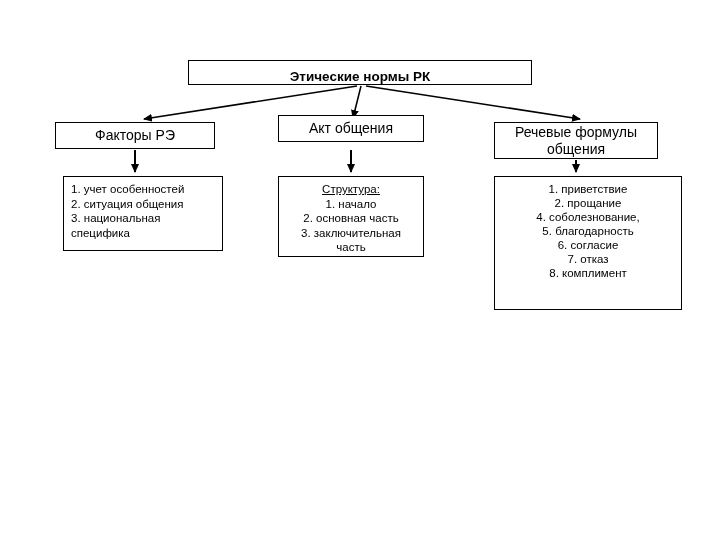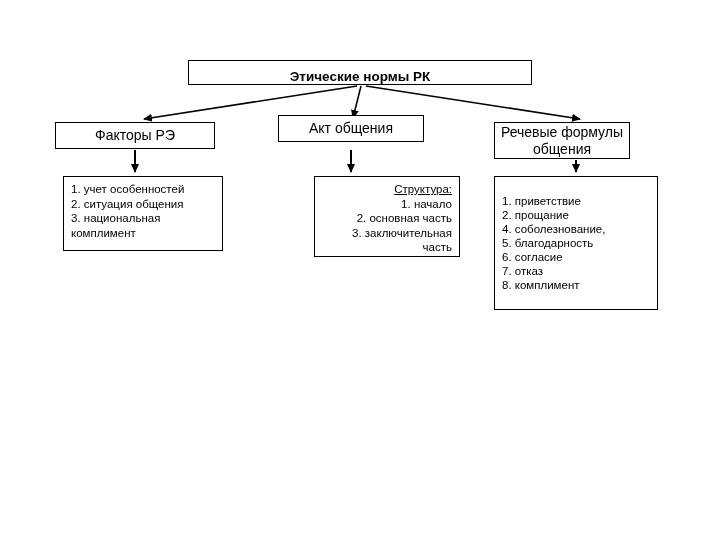--- a/index.html
+++ b/index.html
@@ -37,29 +37,29 @@
   }
   .label-box {
     display: flex; align-items: center; justify-content: center;
     flex-direction: column;
     text-align: center;
     font-size: 14px;
     line-height: 17px;
   }
   #label-left   { left: 55px;  top: 122px; width: 160px; height: 27px; }
   #label-center { left: 278px; top: 115px; width: 146px; height: 27px; }
-  #label-right  { left: 494px; top: 122px; width: 136px; height: 37px; }
+  #label-right  { left: 494px; top: 122px; width: 164px; height: 37px; }
   .content-box {
     font-size: 11.5px;
     line-height: 14.5px;
     padding: 5px 7px 4px 7px;
   }
   #content-left   { left: 55px;  top: 176px; width: 160px; height: 75px;  text-align: left; margin-left: 8px; }
-  #content-center { left: 278px; top: 176px; width: 146px; height: 81px;  text-align: right; margin-left: 36px; }
-  #content-right  { left: 494px; top: 176px; width: 164px; height: 134px; text-align: left; line-height: 14px; padding-top: 17px; }
+  #content-center { left: 278px; top: 176px; width: 146px; height: 81px;  text-align: center; }
+  #content-right  { left: 494px; top: 176px; width: 188px; height: 134px; text-align: center; line-height: 14px; padding-top: 5px; }
   .content-line { white-space: nowrap; }
   .underline { text-decoration: underline; }
 </style>
 </head>
 <body>
 
 <div class="canvas">
 
   <svg class="connectors" width="720" height="540" viewBox="0 0 720 540">
     <defs>
@@ -89,21 +89,21 @@
 
   <div class="box label-box" id="label-right">
     <span>Речевые формулы</span>
     <span>общения</span>
   </div>
 
   <div class="box content-box" id="content-left">
     <div class="content-line">1. учет особенностей</div>
     <div class="content-line">2. ситуация общения</div>
     <div class="content-line">3. национальная</div>
-    <div class="content-line">комплимент</div>
+    <div class="content-line">специфика</div>
   </div>
 
   <div class="box content-box" id="content-center">
     <div class="content-line underline">Структура:</div>
     <div class="content-line">1. начало</div>
     <div class="content-line">2. основная часть</div>
     <div class="content-line">3. заключительная</div>
     <div class="content-line">часть</div>
   </div>
 

